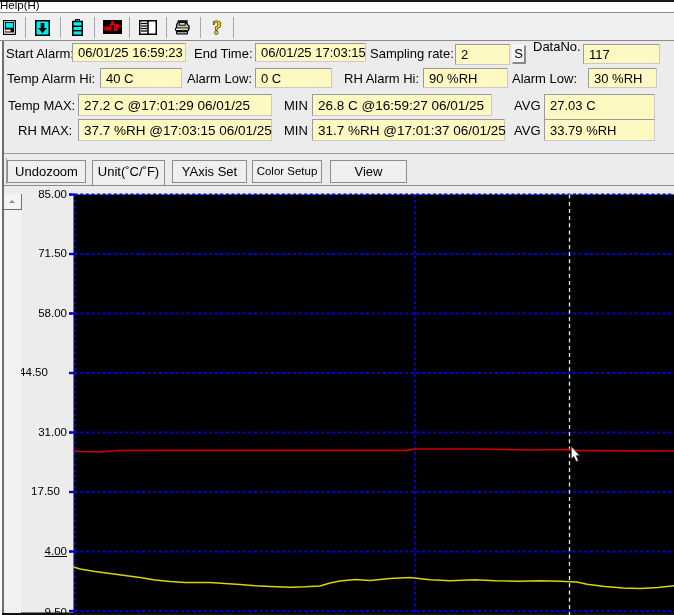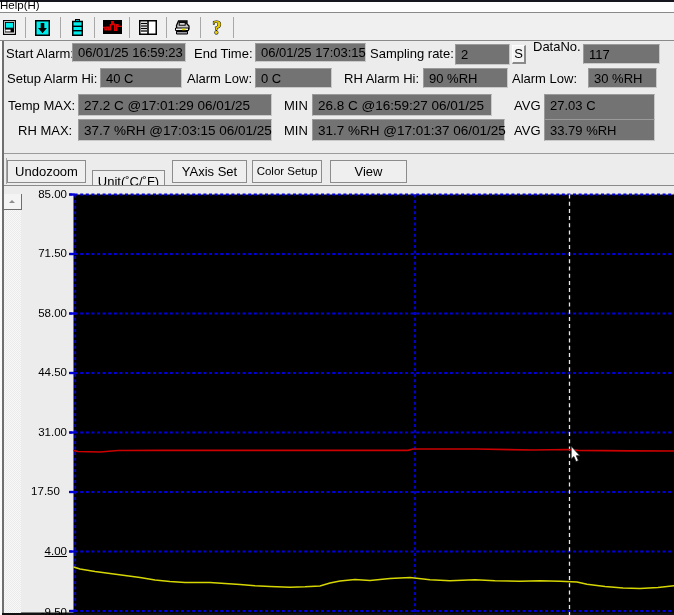--- a/index.html
+++ b/index.html
@@ -1,20 +1,20 @@
 <!DOCTYPE html>
 <html><head>
 <meta charset="utf-8">
 <style>
 * { margin:0; padding:0; box-sizing:border-box; }
 html,body { width:674px; height:615px; overflow:hidden; }
 body { font-family:"Liberation Sans", sans-serif; background:#ececec; position:relative; }
 .abs { position:absolute; }
 .lbl { position:absolute; font-size:13px; color:#000; white-space:nowrap; }
-.field { position:absolute; background:#737373; border:1px solid #9a9a9a; border-bottom-color:#c9c9c9; border-right-color:#c9c9c9; font-size:13px; color:#000; white-space:nowrap; padding-left:5px; }
+.field { position:absolute; background:#fef9c3; border:1px solid #9a9a9a; border-bottom-color:#c9c9c9; border-right-color:#c9c9c9; font-size:13px; color:#000; white-space:nowrap; padding-left:5px; }
 .btn { position:absolute; background:#efefef; border:1px solid #8c8c8c; font-size:13px; color:#000; text-align:center; }
 .sep { position:absolute; width:1px; background:#a8a8a8; top:17px; height:21px; }
 </style>
 </head>
 <body>
 
 <div class="abs" style="left:0;top:0;width:674px;height:2px;background:#15151d;"></div>
 <div class="abs" style="left:0;top:2px;width:674px;height:10px;background:#fdfdfd;"></div>
 <div class="abs" style="left:0px;top:-1.5px;font-size:11.5px;color:#000;">Help(H)</div>
 <div class="abs" style="left:0;top:12px;width:674px;height:1.2px;background:#8a8a8a;"></div>
@@ -79,21 +79,21 @@
 <div class="lbl" style="left:6px;top:46px;">Start Alarm:</div>
 <div class="field" style="left:72px;top:43px;width:114px;height:19px;line-height:18px;">06/01/25 16:59:23</div>
 <div class="lbl" style="left:194px;top:46px;">End Time:</div>
 <div class="field" style="left:255px;top:43px;width:111px;height:19px;line-height:17px;">06/01/25 17:03:15</div>
 <div class="lbl" style="left:370px;top:46px;">Sampling rate:</div>
 <div class="field" style="left:455px;top:44px;width:55px;height:21px;line-height:19px;">2</div>
 <div class="abs" style="left:512px;top:45px;width:14px;height:19px;background:#f4f4f4;border-top:1px solid #fcfcfc;border-left:1px solid #fcfcfc;border-right:2px solid #8a8a8a;border-bottom:2px solid #8a8a8a;font-size:13px;text-align:center;line-height:16px;">S</div>
 <div class="lbl" style="left:533px;top:39px;">DataNo.</div>
 <div class="field" style="left:583px;top:44px;width:77px;height:20px;line-height:19px;">117</div>
 
-<div class="lbl" style="left:7px;top:71px;">Setup Alarm Hi:</div>
+<div class="lbl" style="left:7px;top:71px;">Temp Alarm Hi:</div>
 <div class="field" style="left:100px;top:68px;width:82px;height:20px;line-height:19px;">40 C</div>
 <div class="lbl" style="left:187px;top:71px;">Alarm Low:</div>
 <div class="field" style="left:255px;top:68px;width:77px;height:20px;line-height:19px;">0 C</div>
 <div class="lbl" style="left:344px;top:71px;">RH Alarm Hi:</div>
 <div class="field" style="left:423px;top:68px;width:85px;height:20px;line-height:19px;">90 %RH</div>
 <div class="lbl" style="left:512px;top:71px;">Alarm Low:</div>
 <div class="field" style="left:588px;top:68px;width:69px;height:20px;line-height:19px;">30 %RH</div>
 
 <div class="lbl" style="left:8px;top:98px;">Temp MAX:</div>
 <div class="field" style="left:78px;top:94px;width:194px;height:22px;line-height:21px;font-size:13.5px;">27.2 C @17:01:29 06/01/25</div>
@@ -105,21 +105,21 @@
 <div class="lbl" style="left:18px;top:123px;">RH MAX:</div>
 <div class="field" style="left:78px;top:119px;width:194px;height:22px;line-height:21px;font-size:13.5px;">37.7 %RH @17:03:15 06/01/25</div>
 <div class="lbl" style="left:284px;top:123px;">MIN</div>
 <div class="field" style="left:312px;top:119px;width:193px;height:22px;line-height:21px;font-size:13.5px;">31.7 %RH @17:01:37 06/01/25</div>
 <div class="lbl" style="left:514px;top:123px;">AVG</div>
 <div class="field" style="left:544px;top:119px;width:111px;height:22px;line-height:21px;">33.79 %RH</div>
 
 <div class="abs" style="left:0;top:155px;width:674px;height:30px;background:#ececec;"></div>
 <div class="abs" style="left:5.5px;top:158px;width:1px;height:26px;background:#a5a5a5;"></div>
 <div class="btn" style="left:7px;top:160px;width:79px;height:23px;line-height:21px;">Undozoom</div>
-<div class="btn" style="left:92px;top:160px;width:73px;height:28px;line-height:21px;margin-top:10px;">Unit(˚C/˚F)</div>
+<div class="btn" style="left:92px;top:160px;width:73px;height:28px;line-height:21px;">Unit(˚C/˚F)</div>
 <div class="btn" style="left:172px;top:160px;width:75px;height:23px;line-height:21px;">YAxis Set</div>
 <div class="btn" style="left:252px;top:160px;width:70px;height:23px;line-height:21px;font-size:11.5px;">Color Setup</div>
 <div class="btn" style="left:330px;top:160px;width:77px;height:23px;line-height:21px;">View</div>
 
 <div class="abs" style="left:0;top:185px;width:674px;height:430px;background:#ececec;border-top:1px solid #8a8a8a;"></div>
 <svg class="abs" style="left:0;top:185px;" width="674" height="430" viewBox="0 0 674 430">
   <rect x="73.5" y="9.5" width="600.5" height="420.5" fill="#000"></rect>
   <rect x="0" y="427.5" width="674" height="2.5" fill="#111"></rect>
 
   <g stroke="#0000dd" stroke-width="1.8" stroke-dasharray="3,2.6">
@@ -150,21 +150,21 @@
   <polyline fill="none" stroke="#cc0000" stroke-width="1.7" points="73.5,265.5 78,266.5 100,267 118,265.5 160,265.3 408,265.3 413,264 476,264 533,265 568,264.5 578,265.3 630,265.8 674,266"></polyline>
 
   <polyline fill="none" stroke="#d6d600" stroke-width="1.5" points="73.5,382 80,384 95,386.5 110,388.5 125,390.5 140,392.5 155,395 170,396.5 185,397.5 210,397.5 225,398.5 240,399.5 255,400.8 270,401.5 290,402.2 305,401.8 320,401 330,398 340,396 355,394.5 370,395.5 390,393.5 410,392.6 430,394.8 450,395.7 475,394.8 495,395.7 520,396.2 540,395.7 560,396.2 577,397 587,399.3 605,401.6 623,403 640,403.4 658,402.5 674,400.7"></polyline>
 
   <path d="M571.2 261.3 l0 12.8 l2.7 -2.5 l2.1 5 l2.4 -1 l-2.1 -4.9 l3.6 0 Z" fill="#fff" stroke="#222" stroke-width="0.8"></path>
 </svg>
 
 <div class="lbl" style="left:0;top:188px;width:67px;text-align:right;font-size:11.5px;">85.00</div>
 <div class="lbl" style="left:0;top:247px;width:67px;text-align:right;font-size:11.5px;">71.50</div>
 <div class="lbl" style="left:0;top:307px;width:67px;text-align:right;font-size:11.5px;">58.00</div>
-<div class="lbl" style="left:0;top:366px;width:67px;text-align:right;font-size:11.5px;">44.50</div>
+<div class="lbl" style="left:0;top:366px;width:67px;text-align:center;font-size:11.5px;">44.50</div>
 <div class="lbl" style="left:0;top:426px;width:67px;text-align:right;font-size:11.5px;">31.00</div>
 <div class="lbl" style="left:0;top:485px;width:67px;text-align:center;font-size:11.5px;padding-left:24px;">17.50</div>
 <div class="lbl" style="left:0;top:545px;width:67px;text-align:right;font-size:11.5px;text-decoration:underline;">4.00</div>
 <div class="lbl" style="left:0;top:605.5px;width:67px;text-align:right;font-size:11.5px;">-9.50</div>
 
 <div class="abs" style="left:4px;top:194px;width:17px;height:419px;background:repeating-conic-gradient(#f8f8f8 0% 25%, #ebebeb 0% 50%) 0 0/2px 2px;"></div>
 <div class="abs" style="left:4px;top:194px;width:18px;height:15.5px;background:#f4f4f4;border-right:1.5px solid #6e6e6e;border-bottom:1.5px solid #6e6e6e;"></div>
 <div class="abs" style="left:9px;top:199.5px;width:0;height:0;border-left:3.5px solid transparent;border-right:3.5px solid transparent;border-bottom:3.5px solid #8e8e8e;"></div>
 
 <div class="abs" style="left:0;top:41px;width:2px;height:574px;background:#fafafa;"></div>

